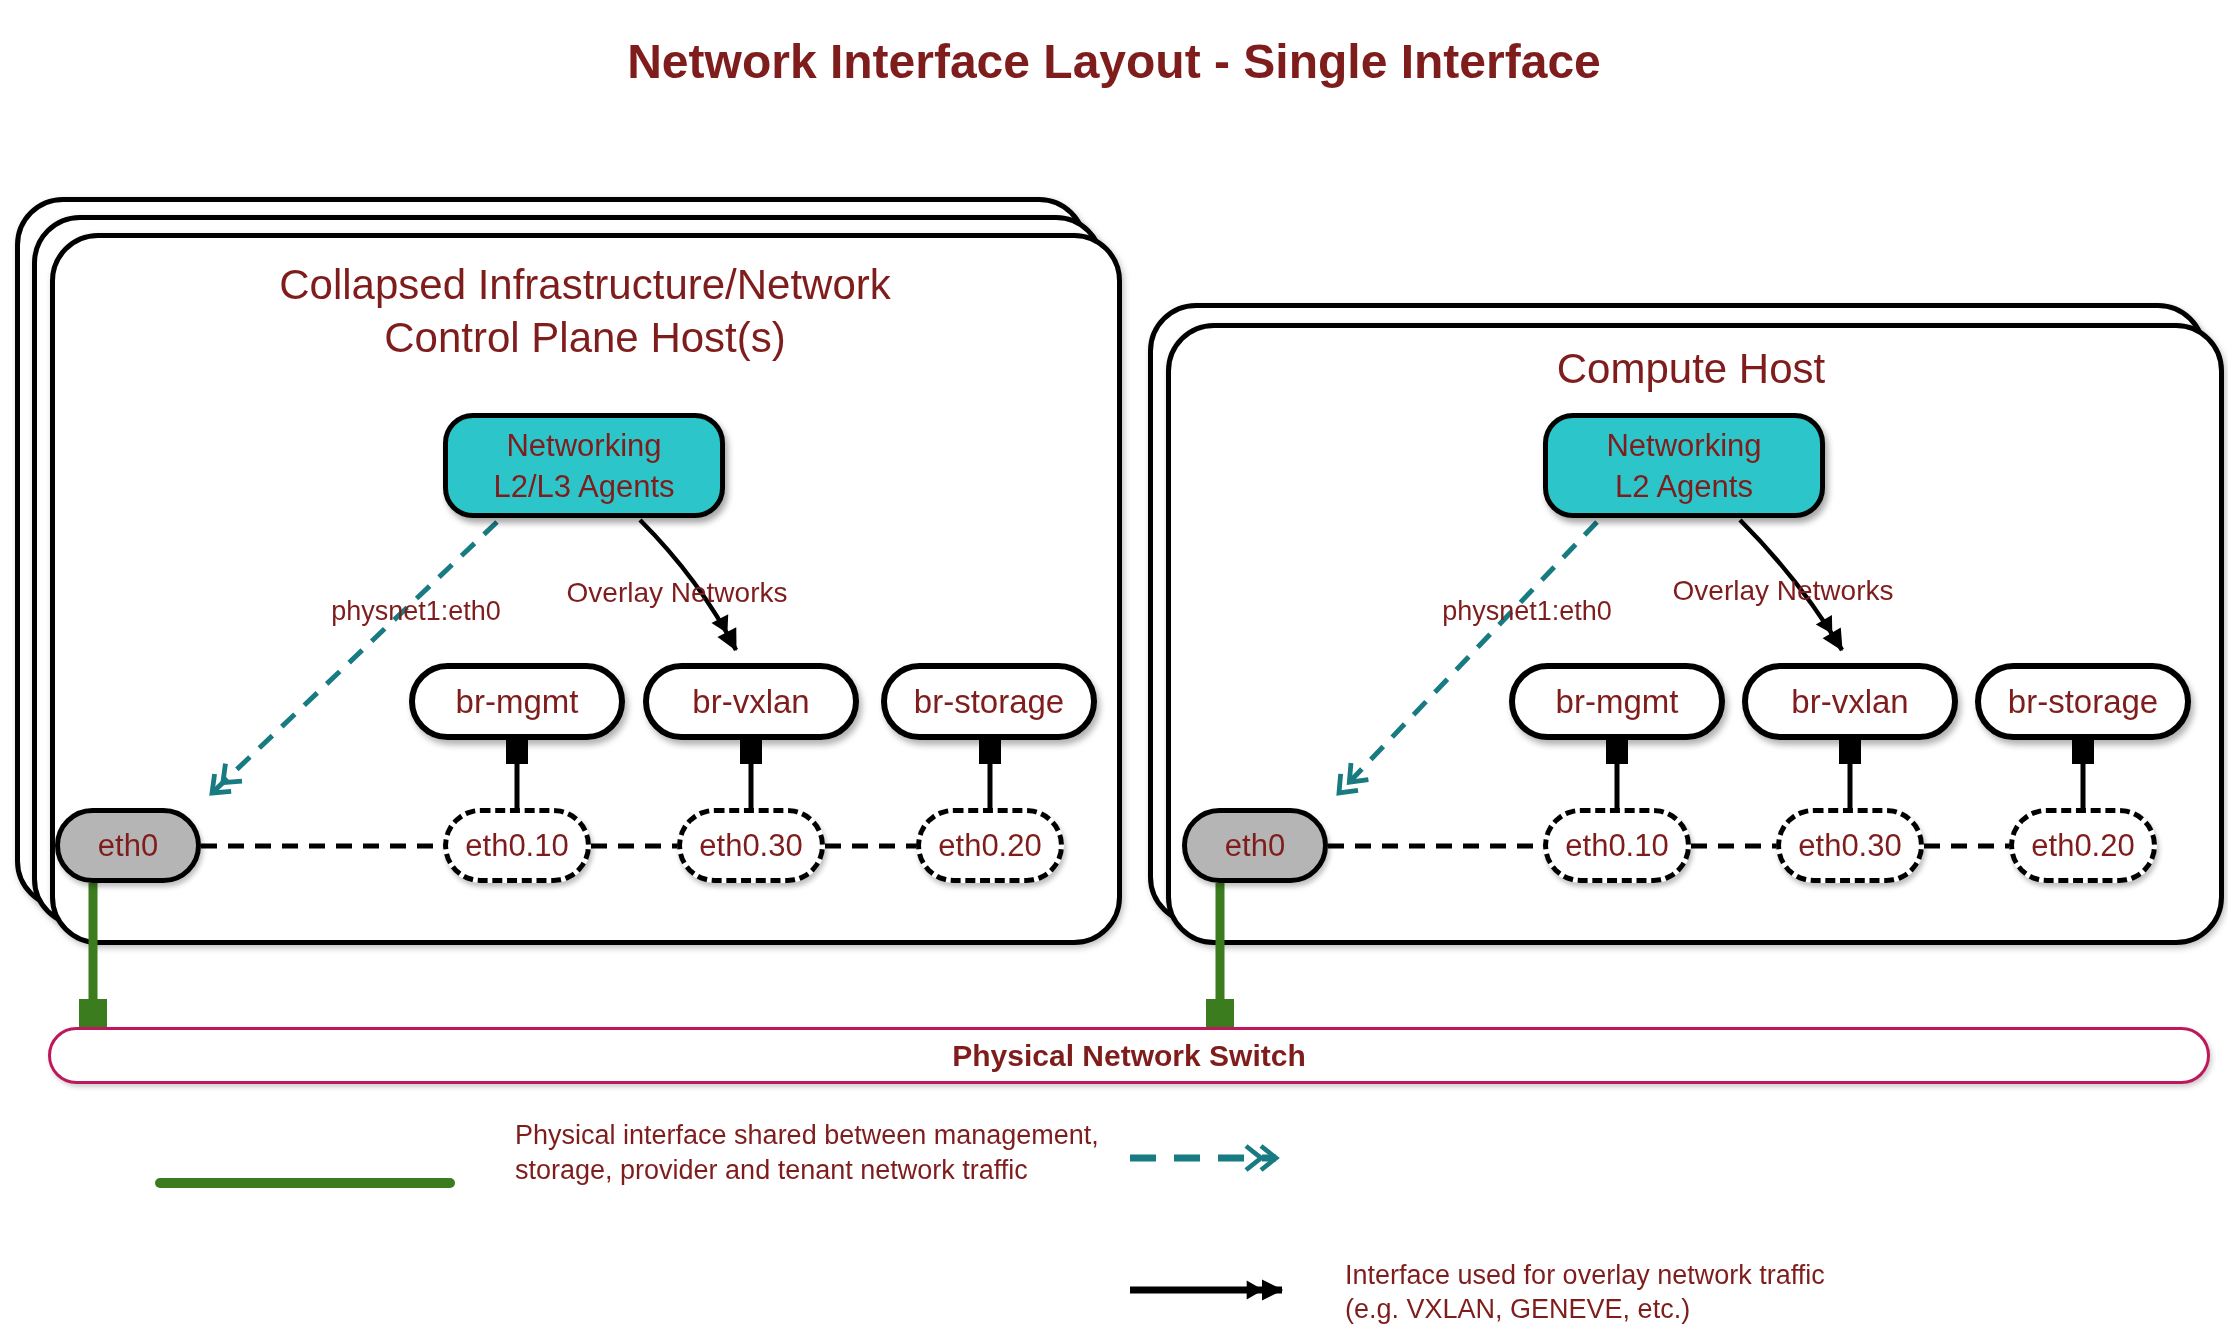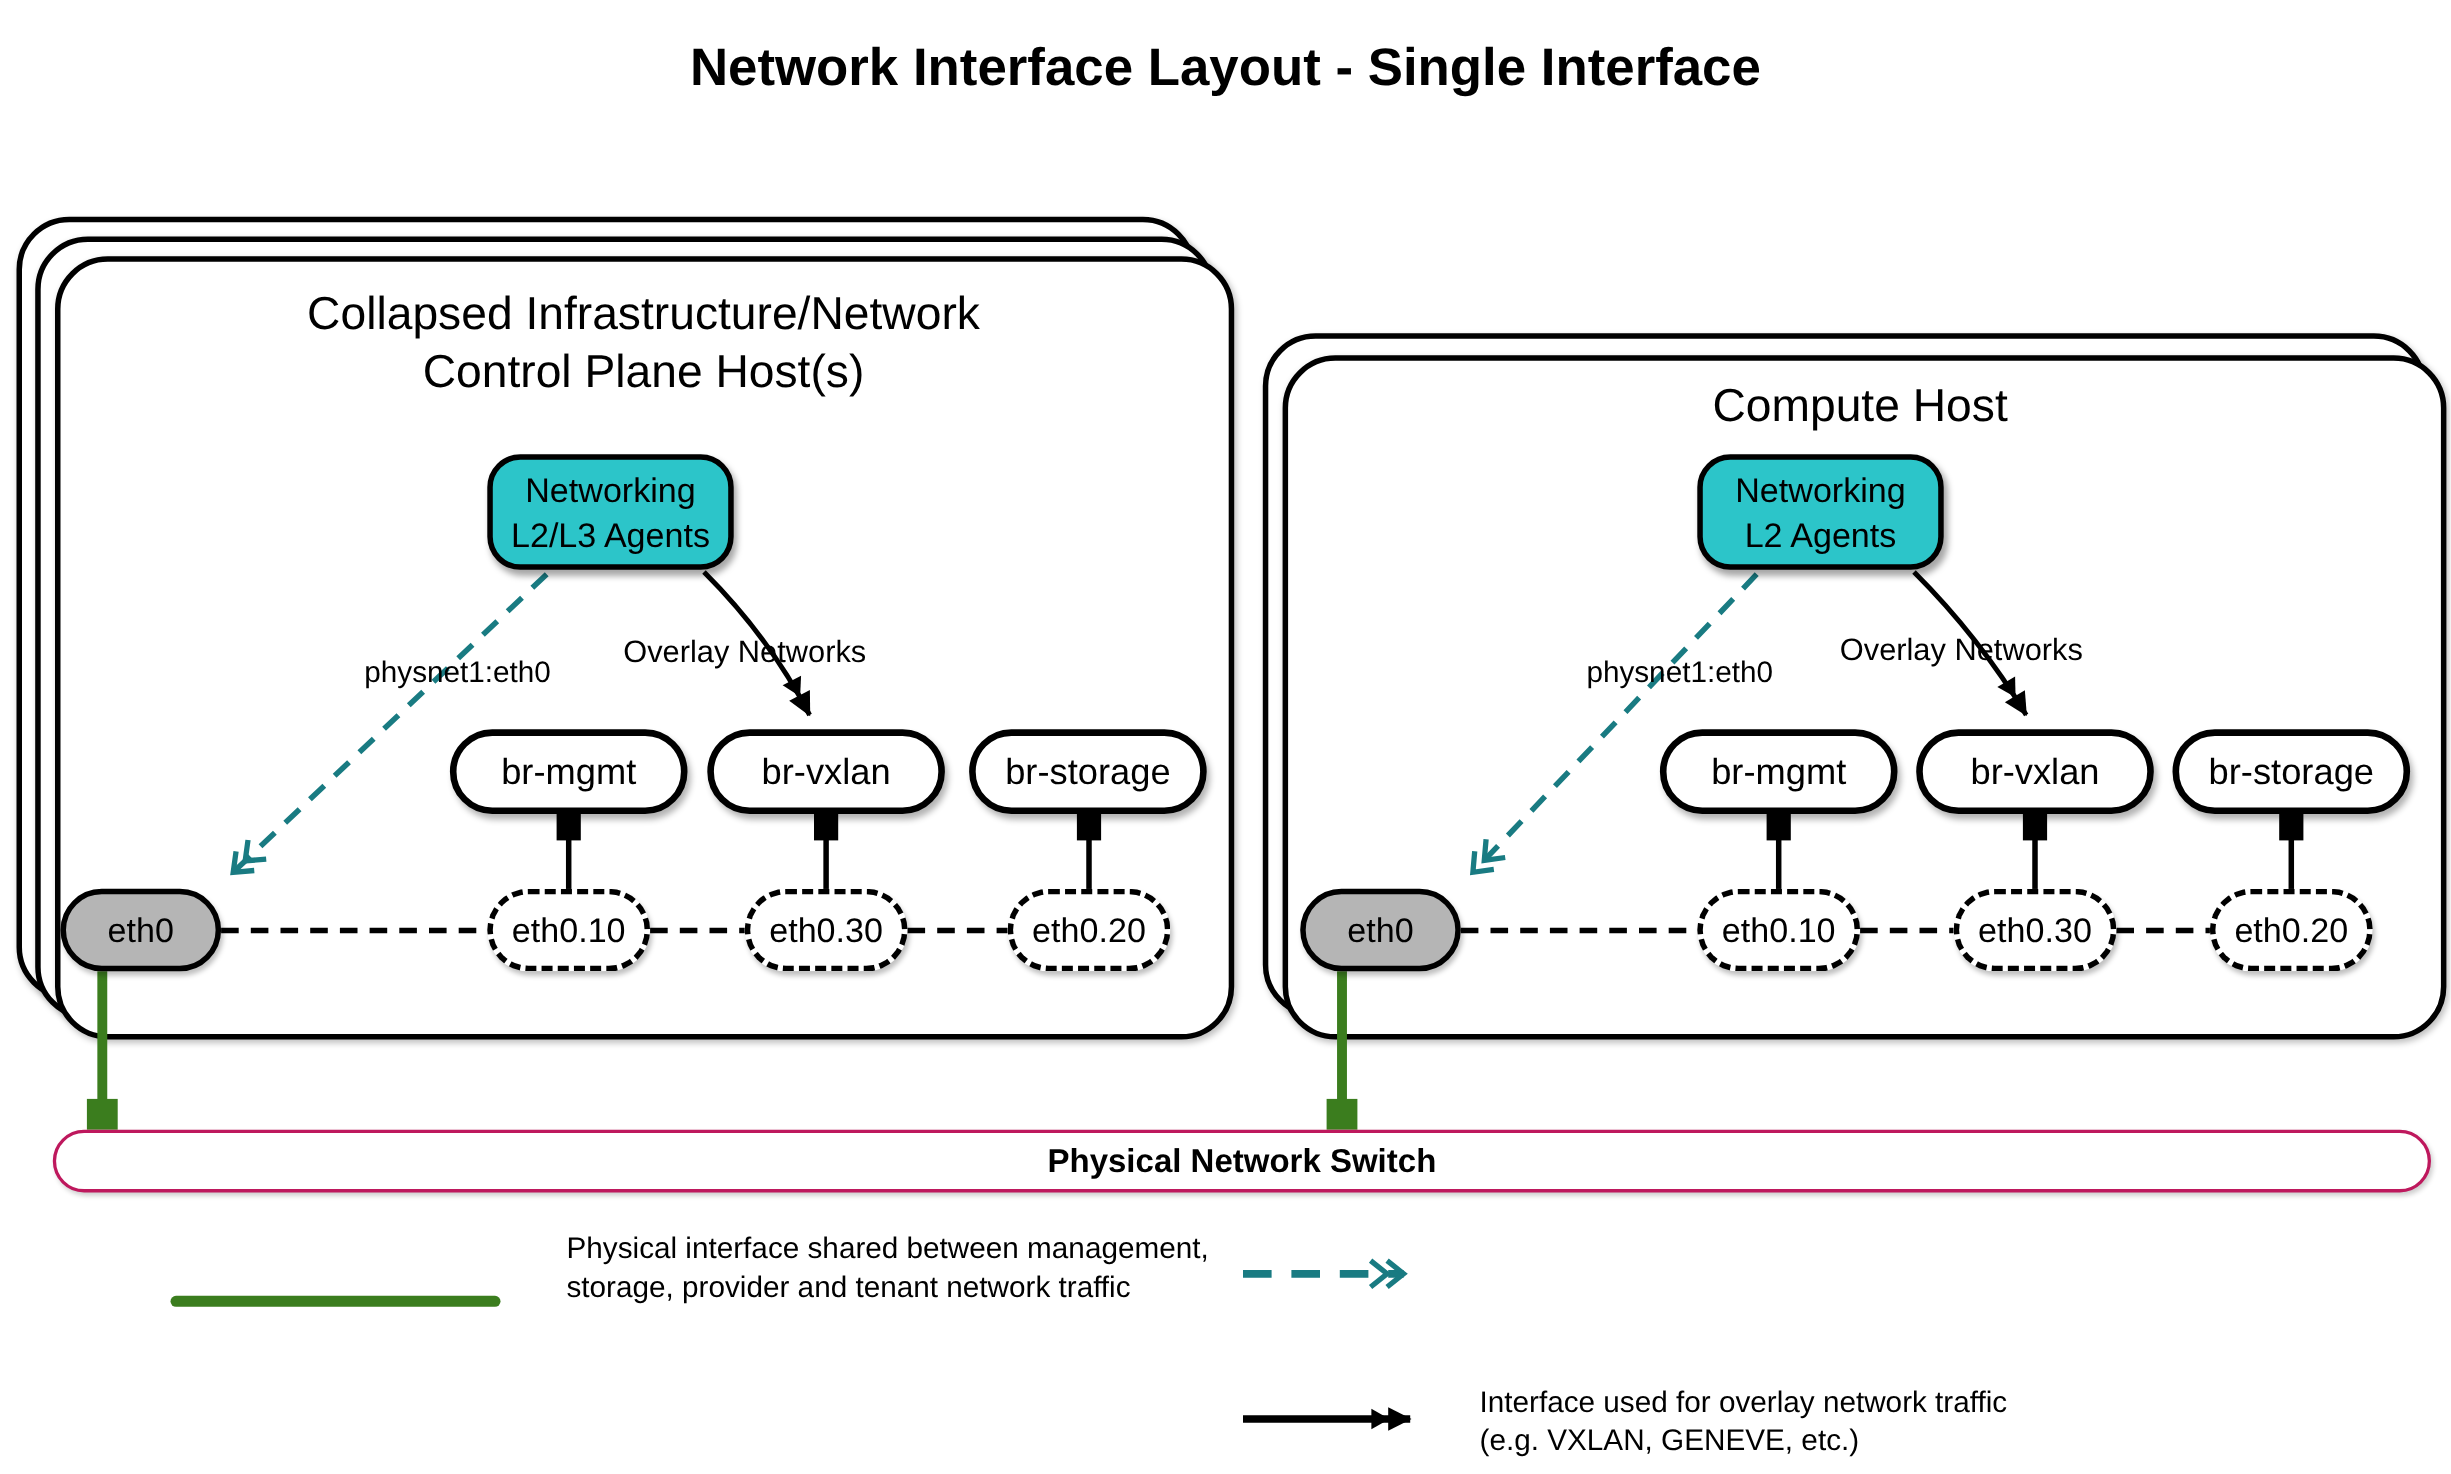--- a/index.html
+++ b/index.html
@@ -1,32 +1,32 @@
 <!DOCTYPE html>
 <html><head>
 <meta charset="utf-8">
 <style>
   html,body{margin:0;padding:0;background:#ffffff;}
   .stage{
     position:relative;width:2228px;height:1340px;background:#fff;overflow:hidden;
-    font-family:"Liberation Sans", sans-serif;color:#000000;
+    font-family:"Liberation Sans", sans-serif;color:#7f1d1d;
   }
   .main-title{
     position:absolute;left:0;top:34px;width:2228px;text-align:center;
     font-size:48px;font-weight:bold;letter-spacing:0;
   }
   .host-layer{
     position:absolute;background:#fff;border:5px solid #000;border-radius:48px;
     box-shadow:2px 3px 6px rgba(0,0,0,0.25);
   }
   .host-title{
     position:absolute;text-align:center;font-size:42px;font-weight:normal;line-height:53px;z-index:3;
   }
   .agent-box{
-    position:absolute;width:224px;height:105px;background:#2cc5c9;border:5px solid #000;
+    position:absolute;width:282px;height:105px;background:#2cc5c9;border:5px solid #000;
     border-radius:30px;z-index:3;display:flex;flex-direction:column;align-items:center;justify-content:center;
     font-size:31px;line-height:41px;box-shadow:3px 5px 6px rgba(0,0,0,0.35);box-sizing:border-box;
   }
   .pill{
     position:absolute;background:#fff;border:6px solid #000;border-radius:44px;z-index:3;
     display:flex;align-items:center;justify-content:center;font-size:33px;
     box-shadow:3px 5px 6px rgba(0,0,0,0.30);box-sizing:border-box;
   }
   .bridge{width:216px;height:77px;}
   .iface{

